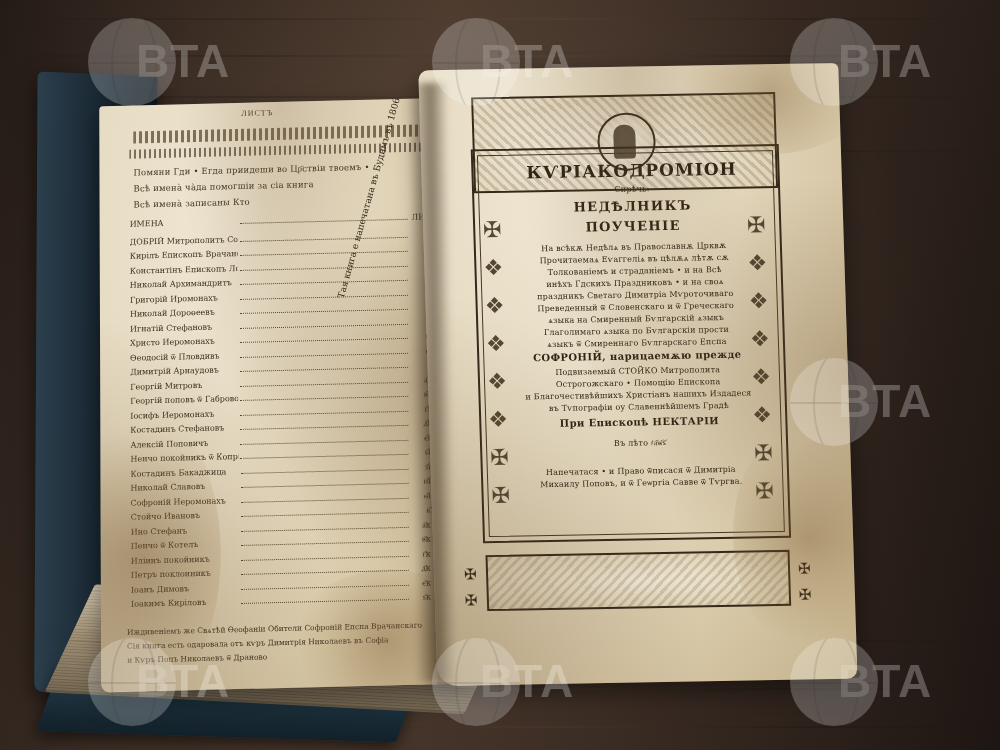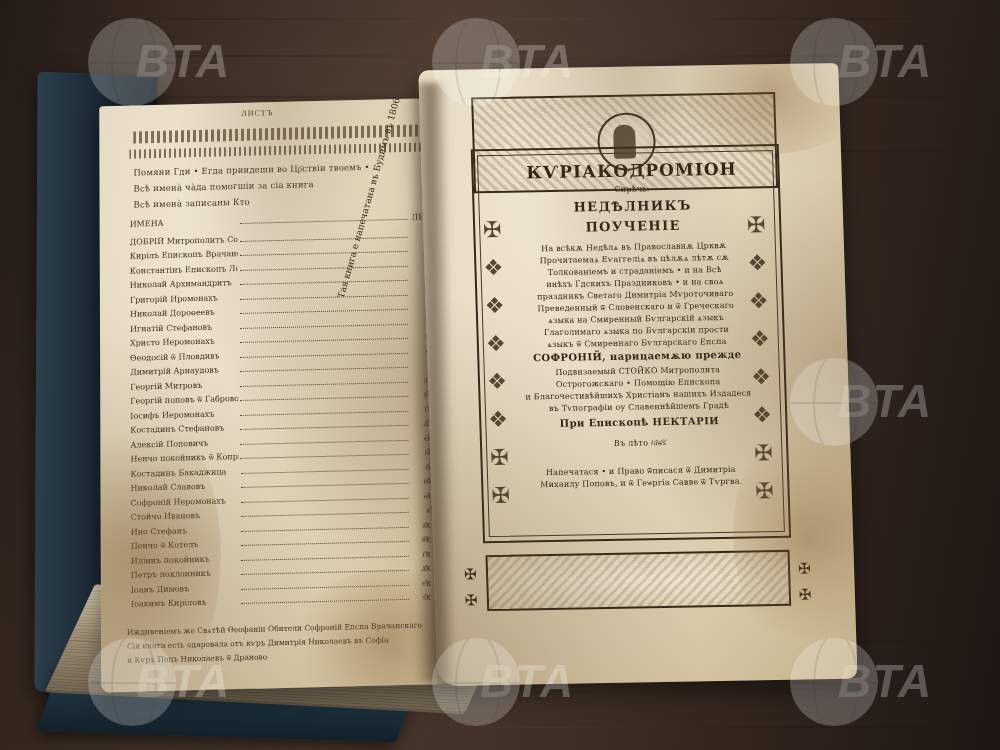--- a/index.html
+++ b/index.html
@@ -170,21 +170,21 @@
     background:
       repeating-linear-gradient(-45deg,rgba(60,45,26,.16) 0 3px,rgba(0,0,0,0) 3px 7px),
       radial-gradient(ellipse at 50% 50%, rgba(252,246,230,.7), rgba(215,200,170,.45));
   }
   .cross{
     position:absolute;color:#2f2416;font-size:15px;line-height:1;
   }
 
   
   .wm{
-    position:absolute;width:170px;height:88px;opacity:.42;pointer-events:none;font-style:italic;
+    position:absolute;width:170px;height:88px;opacity:.42;pointer-events:none;
   }
   .wm .ball{
     position:absolute;left:0;top:0;width:88px;height:88px;border-radius:50%;
     background:rgba(255,255,255,.55);
     overflow:hidden;
   }
   .wm .ball:before{
     content:"";position:absolute;left:-10%;top:50%;width:120%;height:2px;
     background:rgba(130,130,130,.55);
   }

